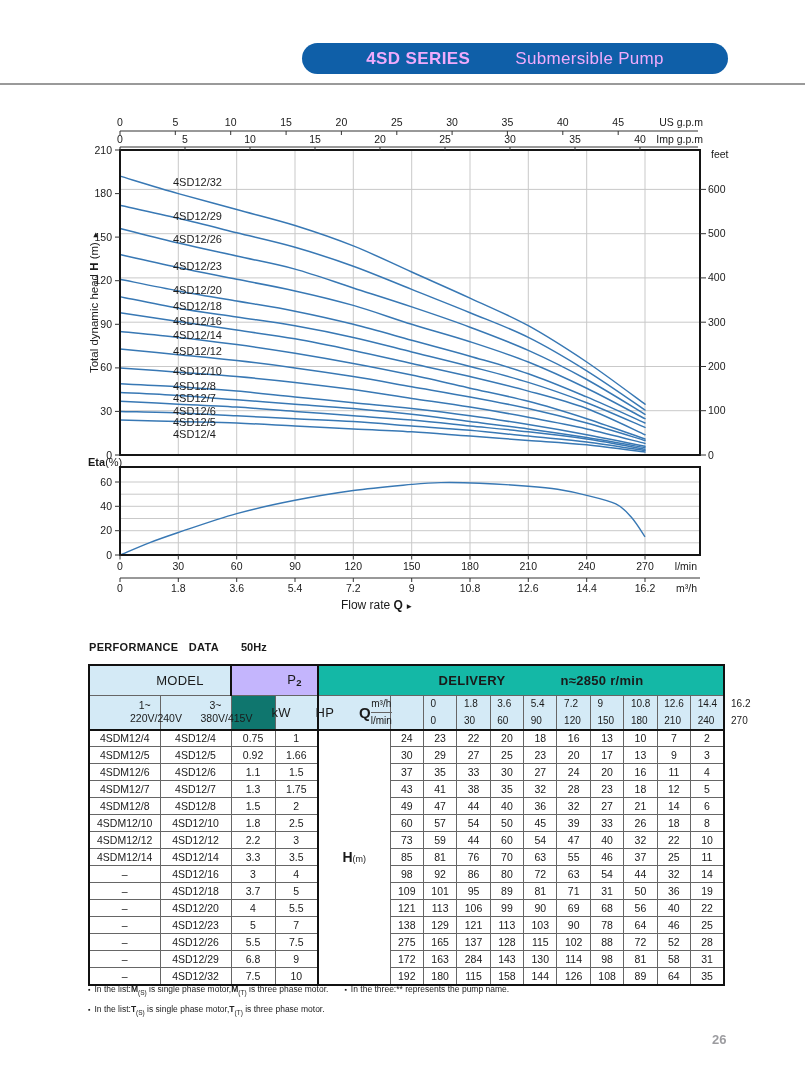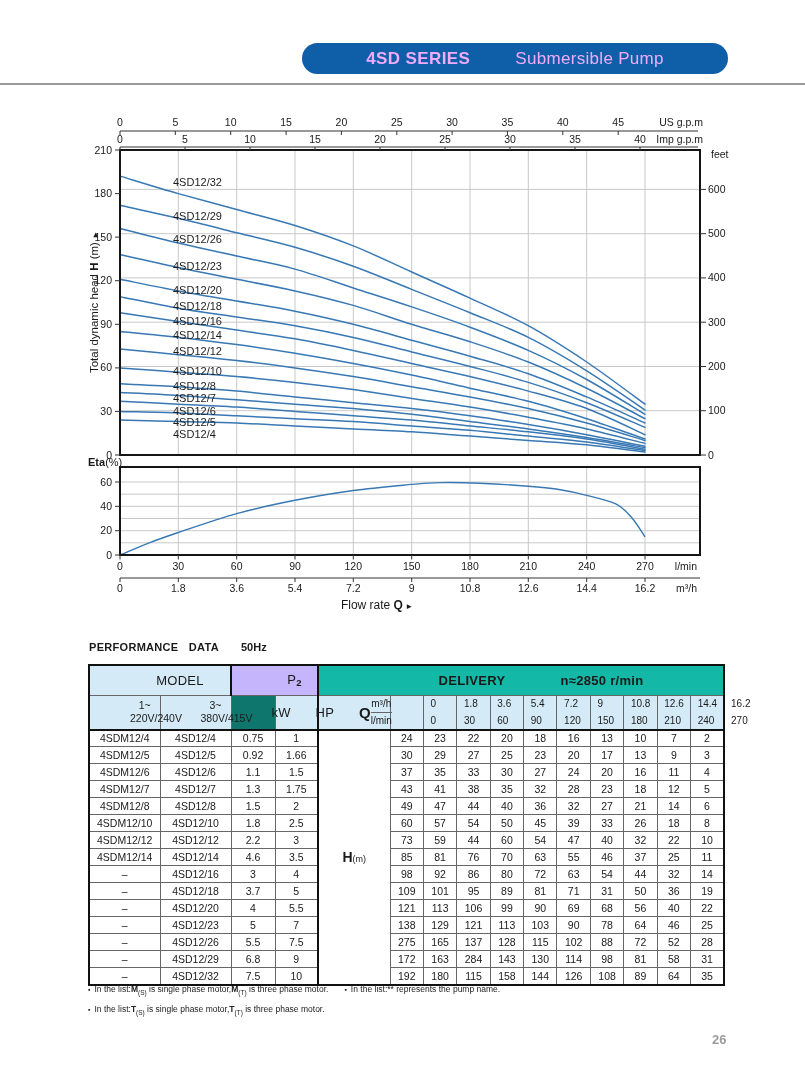--- a/index.html
+++ b/index.html
@@ -482,21 +482,21 @@
           <td>54</td>
           <td>47</td>
           <td>40</td>
           <td>32</td>
           <td>22</td>
           <td>10</td>
         </tr>
         <tr>
           <td>4SDM12/14</td>
           <td>4SD12/14</td>
-          <td>4.6</td>
+          <td>3.3</td>
           <td class="thick-r">3.5</td>
           <td>85</td>
           <td>81</td>
           <td>76</td>
           <td>70</td>
           <td>63</td>
           <td>55</td>
           <td>46</td>
           <td>37</td>
           <td>25</td>
@@ -613,21 +613,21 @@
           <td>89</td>
           <td>64</td>
           <td>35</td>
         </tr>
       </tbody>
   </table>
 
   <div class="footnotes">
     <div class="fn-line">
       <span><span class="bullet">▪</span><span id="fn1a"><span>In the list:</span><b>M</b><span class="fsub">(S)</span><span> is single phase motor,</span><b>M</b><span class="fsub">(T)</span><span> is three phase motor.</span></span></span>
-      <span><span class="bullet">▪</span><span id="fn1b"><span>In the list:** represents the pump name.</span></span></span>
+      <span><span class="bullet">▪</span><span id="fn1b"><span>In the three:** represents the pump name.</span></span></span>
     </div>
     <div class="fn-line">
       <span><span class="bullet">▪</span><span id="fn2"><span>In the list:</span><b>T</b><span class="fsub">(S)</span><span> is single phase motor,</span><b>T</b><span class="fsub">(T)</span><span> is three phase motor.</span></span></span>
     </div>
   </div>
 
   <div class="page-number" style="color: rgb(156, 156, 160);">26</div>
 
 </div>
 

